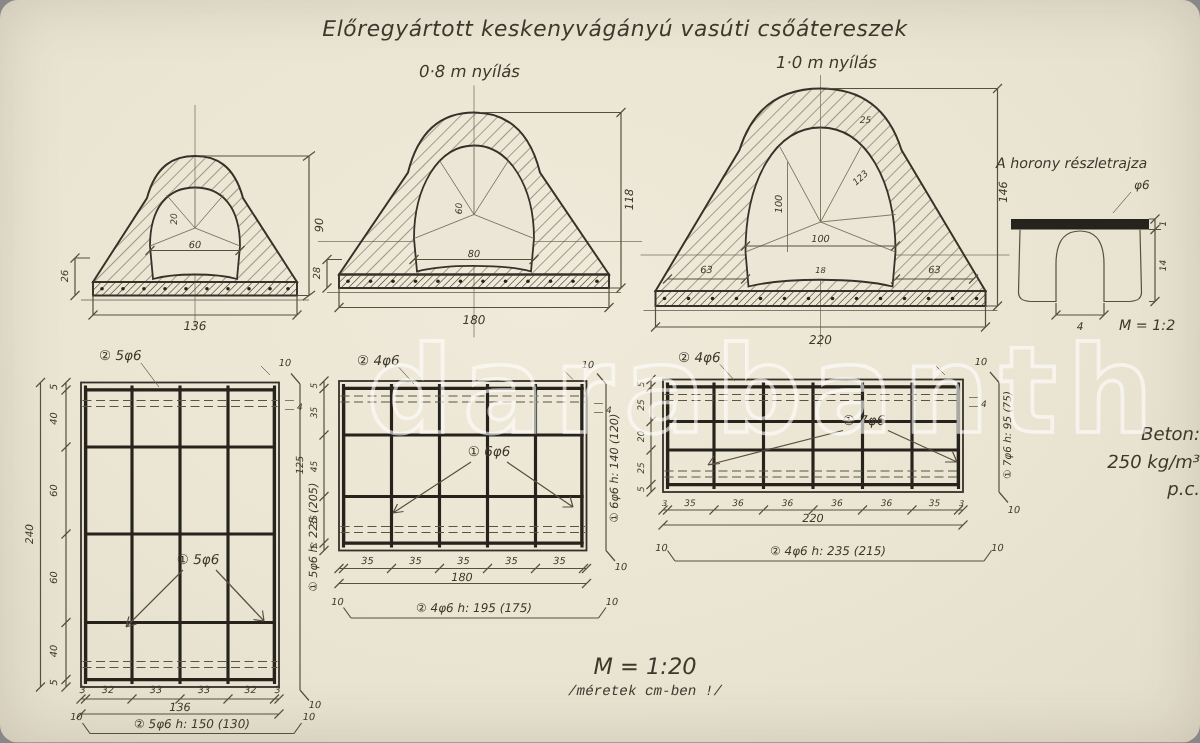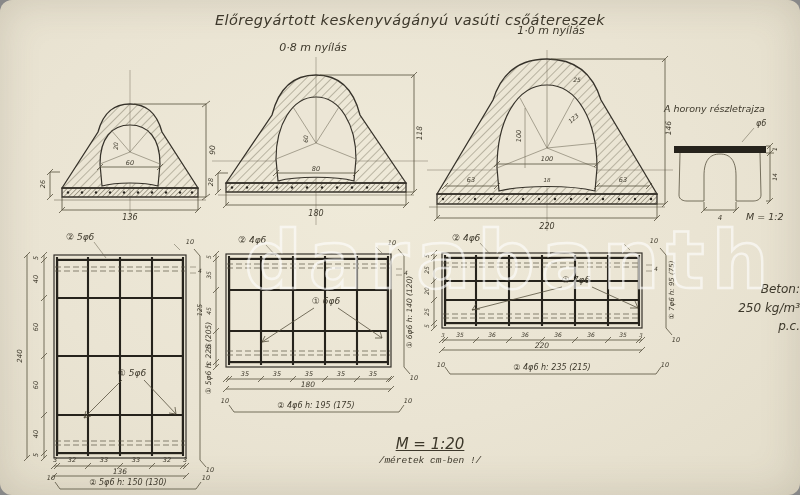--- a/index.html
+++ b/index.html
@@ -9,21 +9,21 @@
     font-family:"DejaVu Sans",sans-serif;color:#3d382b;
     box-shadow:inset 0 0 40px rgba(90,80,60,.18);
     border-radius:12px;
   }
   .hand{font-style:italic;}
   .abs{position:absolute;text-align:right;}
   .ttl{font-size:14.5px;letter-spacing:.4px;text-align:center;}
   .sub{font-size:11.5px;text-align:center;}
   .seclab{font-size:11px;text-align:center;}
   .note{font-size:12px;line-height:1.55;}
-  .scale1{font-size:15px;text-align:center;text-decoration:underline;}
+  .scale1{font-size:15px;text-align:center;}
   .scale2{font-size:9.5px;text-align:center;}
   svg{position:absolute;overflow:visible;}
   svg text{font-family:"DejaVu Sans",sans-serif;font-style:italic;fill:#3d382b;}
   .ol{stroke:#36322a;stroke-width:1.3;}
   .op{fill:#ece6d6;stroke:#36322a;stroke-width:1.2;}
   .dl{stroke:#57503e;stroke-width:.8;fill:none;}
   .thin{stroke:#6b6452;stroke-width:.55;fill:none;}
   .cl{stroke:#7a7260;stroke-width:.5;fill:none;}
   .bar{stroke:#26231c;stroke-width:2.1;fill:none;}
   .brd{stroke:#35312a;stroke-width:1.2;fill:none;}
@@ -35,21 +35,21 @@
   .wm{fill:none;stroke:#ffffff;stroke-width:2.4;opacity:.6;font-weight:bold;font-style:normal;letter-spacing:7px;}
 </style>
 </head>
 <body>
 
 <div class="canvas">
 
   <div class="abs hand ttl" style="left:180px;top:12px;width:460px;">Előregyártott keskenyvágányú  vasúti csőátereszek</div>
 
   <div class="abs hand seclab" style="left:253px;top:41px;width:120px;">0·8 m nyílás</div>
-  <div class="abs hand seclab" style="left:491px;top:24px;width:120px;">1·0 m nyílás</div>
+  <div class="abs hand seclab" style="left:491px;top:35px;width:120px;">1·0 m nyílás</div>
 
   <svg width="190" height="155" viewBox="0 0 190 155" style="left:38px;top:68px;">
     <defs>
       <pattern id="h1" patternUnits="userSpaceOnUse" width="6" height="6" patternTransform="rotate(45)">
         <line x1="0" y1="0" x2="0" y2="6" stroke="#6a6350" stroke-width="0.8"></line>
       </pattern>
       <pattern id="h1s" patternUnits="userSpaceOnUse" width="3.4" height="3.4" patternTransform="rotate(45)">
         <line x1="0" y1="0" x2="0" y2="3.4" stroke="#4f4937" stroke-width="0.9"></line>
       </pattern>
     </defs>

